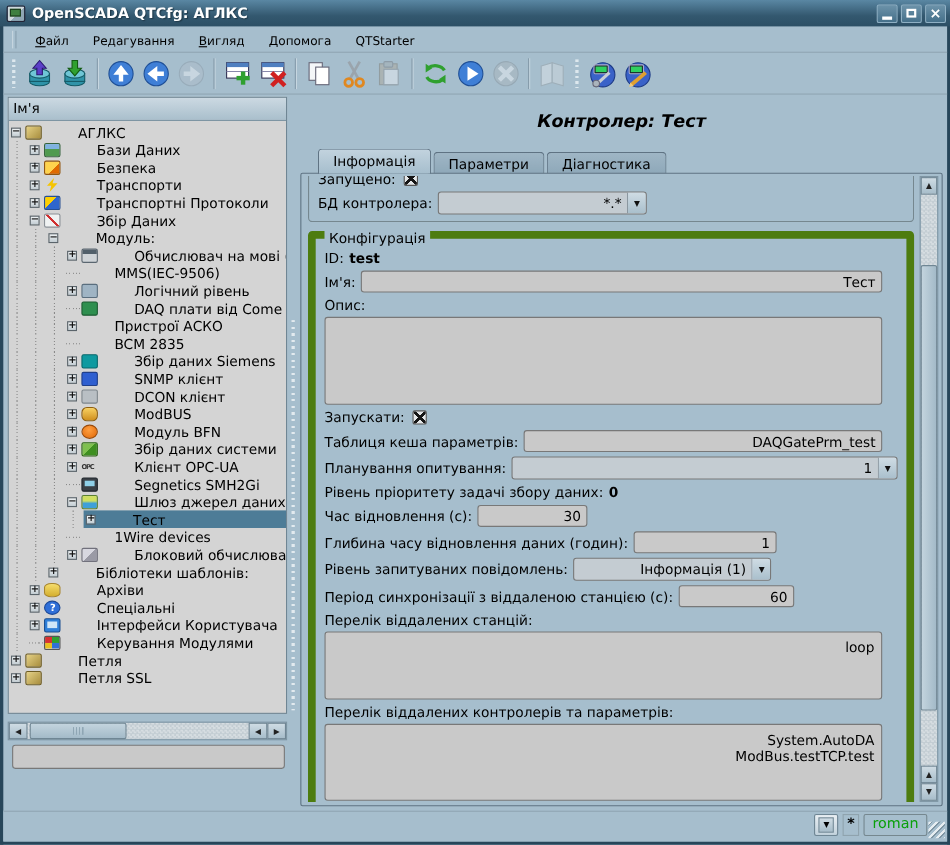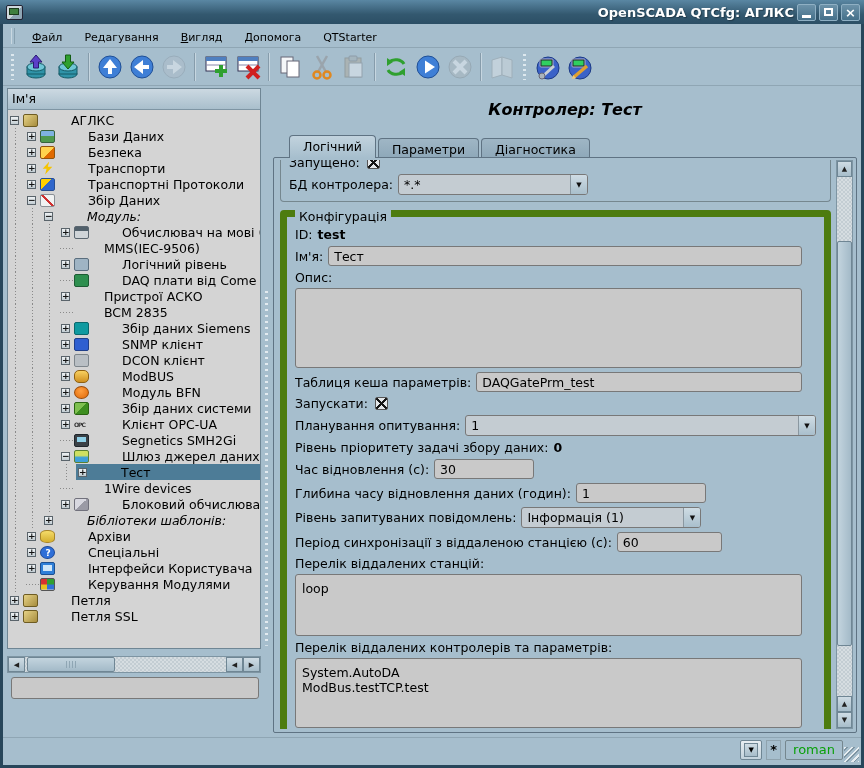--- a/index.html
+++ b/index.html
@@ -9,21 +9,21 @@
          border:3px solid #27465a; border-top:none; background:#a6becd; }
 
   
   .titlebar { position:absolute; left:-3px; right:-3px; top:0; height:24px;
       background:linear-gradient(#5a87a3,#33586f 60%,#2c4f65);
       display:flex; align-items:center; padding:0 4px; }
   .app-icon { width:17px; height:15px; margin:0 6px 0 2px;
       background:linear-gradient(135deg,#cfd8dd 55%,#8fa6b4 55%); border:1px solid #223; border-radius:2px; position:relative; }
   .app-icon::after{ content:""; position:absolute; left:2px; top:2px; width:8px; height:5px;
       background:#3f7f3f; border:1px solid #1c3b1c; }
-  .title-text { color:#fff; font-weight:bold; font-size:13px; text-shadow:1px 1px 1px #203a4a; flex:1;text-align:right; }
+  .title-text { color:#fff; font-weight:bold; font-size:13px; text-shadow:1px 1px 1px #203a4a; flex:1; }
   .winbtn { width:19px; height:17px; margin-left:3px; border:1px solid #8fb0c4; border-radius:2px;
       background:linear-gradient(#6c92a9,#45708a); color:#fff; display:flex; align-items:center;
       justify-content:center; font-size:13px; font-weight:bold; line-height:1; }
   .winbtn .minbar{ width:9px; height:3px; background:#fff; margin-top:8px; }
   .winbtn .maxbox{ width:9px; height:8px; border:2px solid #fff; }
 
   
   .menubar { position:absolute; left:0; right:0; top:24px; height:24px;
       border-bottom:1px solid #8fa6b4; display:flex; align-items:center; padding-left:8px; }
   .menubar .mhandle { width:4px; height:16px; border-left:1px solid #c9d8e1; border-right:1px solid #87a0af; margin-right:6px; }
@@ -54,21 +54,21 @@
       background-size:1px 100%; background-repeat:no-repeat; background-position:7px 0; }
   .stub { width:14px; height:16px; flex:0 0 14px;
       background:repeating-linear-gradient(to right,#8a8a8a 0 1px,transparent 1px 3px);
       background-size:100% 1px; background-repeat:no-repeat; background-position:0 8px; }
   .expander { width:9px; height:9px; flex:0 0 9px; margin:0 4px 0 1px; border:1px solid #5a646b;
       background:linear-gradient(#eef2f4,#c2ccd2); color:#111; font-size:9px; line-height:7px;
       text-align:center; font-weight:bold; }
   .row-main { display:flex; align-items:center; flex:1; height:16px; padding-left:1px; }
   .row-main.selected { background:#4d7c97; }
   .tlabel { padding:0 3px; color:#000;margin-left:27px; }
-  .tlabel.italic { font-style:italic; }
+  .tlabel.italic { }
   .ticon { width:15px; height:13px; flex:0 0 15px; margin-right:3px; border-radius:2px; position:relative; }
 
   
   .station-icon { background:linear-gradient(135deg,#e6d286,#a78d3e); border:1px solid #6e5c22; }
   .databases-icon { background:linear-gradient(#7fb2e0 42%,#4f9a4f 42%); border:1px solid #35633c; }
   .security-icon { background:linear-gradient(135deg,#ffd34d 58%,#e06a00 58%); border:1px solid #91550e; }
   .transports-icon { background:#f5c400; border:none; border-radius:0;
       clip-path:polygon(62% 0,18% 56%,44% 56%,34% 100%,82% 40%,52% 40%); }
   .protocols-icon { background:linear-gradient(135deg,#ffd000 44%,#2f66cc 44%); border:1px solid #274f92; }
   .daq-icon { background:#f0f2f2 linear-gradient(45deg,transparent 44%,#d03030 44% 58%,transparent 58%); border:1px solid #8a9096; }
@@ -111,21 +111,21 @@
   
   .right-panel { position:absolute; left:270px; right:4px; top:88px; bottom:32px; }
   .panel-title { text-align:center; font-size:16px; font-weight:bold; font-style:italic; color:#000;
       padding-top:12px; height:44px; }
   .tabs { position:absolute; left:16px; top:48px; height:22px; display:flex; align-items:flex-end; }
   .tab { font-size:12.5px; padding:3px 13px 3px; border:1px solid #5f7383; border-bottom:none;
       border-radius:4px 4px 0 0; background:linear-gradient(#9fb6c5,#8ea8b9); margin-right:2px; height:20px; }
   .tab.active { background:linear-gradient(#c2d3de,#a6becd); height:23px; position:relative; z-index:2; }
   .tabframe { position:absolute; left:0; right:0; top:69px; bottom:0;
       border:1px solid #5f7383; border-radius:2px; background:#a6becd; }
-  .formwrap { position:absolute; left:4px; right:23px; top:2px; bottom:3px; overflow:hidden; font-size:12.5px; }
+  .formwrap { position:absolute; left:4px; right:23px; top:2px; bottom:3px; overflow:hidden; font-size:12.5px;text-align:right; }
   .frow { display:flex; align-items:center; margin:4px 0 0 0; }
   .flabel { padding-right:5px; white-space:nowrap; }
   .bold { font-weight:bold; }
   .field { background:#c9c9c9; border:1px solid #787878; border-radius:3px; height:20px;
       padding:2px 5px; overflow:hidden; white-space:nowrap; }
   .grow { flex:1; }
   .tarea { background:#c9c9c9; border:1px solid #787878; border-radius:3px; padding:6px 6px;
       white-space:pre-line; overflow:hidden; margin-top:3px; }
   .checkbox { width:13px; height:13px; border:1px solid #555; border-radius:2px; margin-left:2px;
       background:#e8eaec linear-gradient(45deg,transparent 41%,#151515 41% 57%,transparent 57%),
@@ -628,21 +628,21 @@
     <span class="sbtn">▶</span>
   </div>
 
   <div class="tree-filter"></div>
 
   <div class="splitter"></div>
 
   <div class="right-panel">
     <div class="panel-title">Контролер: Тест</div>
     <div class="tabs" id="tabs">
-        <span class="tab active">Логічний</span>
+        <span class="tab active">Інформація</span>
         <span class="tab">Параметри</span>
         <span class="tab">Діагностика</span>
       </div>
     <div class="tabframe">
       <div class="formwrap">
 
         <div class="state-group">
           <div class="frow">
             <span class="flabel">Запущено:</span>
             <span class="checkbox x"></span>
@@ -668,27 +668,27 @@
             <span class="flabel">Ім'я:</span>
             <span class="field grow rpad">Тест</span>
           </div>
 
           <div class="frow">
             <span class="flabel">Опис:</span>
           </div>
           <div class="tarea rpad" style="height:80px"></div>
 
           <div class="frow">
+            <span class="flabel">Запускати:</span>
+            <span class="checkbox x"></span>
+          </div>
+
+          <div class="frow">
             <span class="flabel">Таблиця кеша параметрів:</span>
             <span class="field grow rpad">DAQGatePrm_test</span>
-          </div>
-
-          <div class="frow">
-            <span class="flabel">Запускати:</span>
-            <span class="checkbox x"></span>
           </div>
 
           <div class="frow">
             <span class="flabel">Планування опитування:</span>
             <span class="combo grow">
               <span class="cval">1</span>
               <span class="carr">▼</span>
             </span>
           </div>
 

